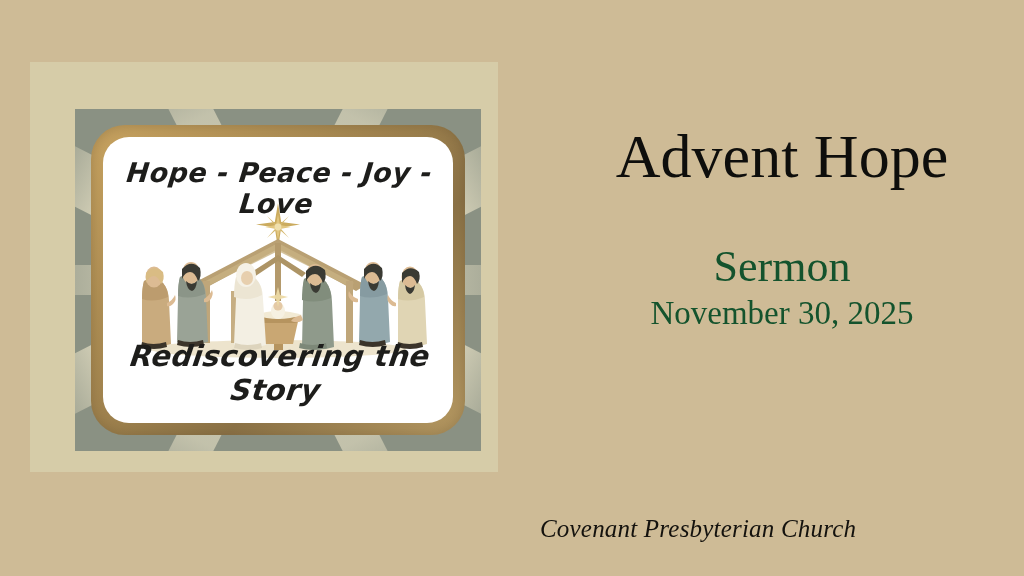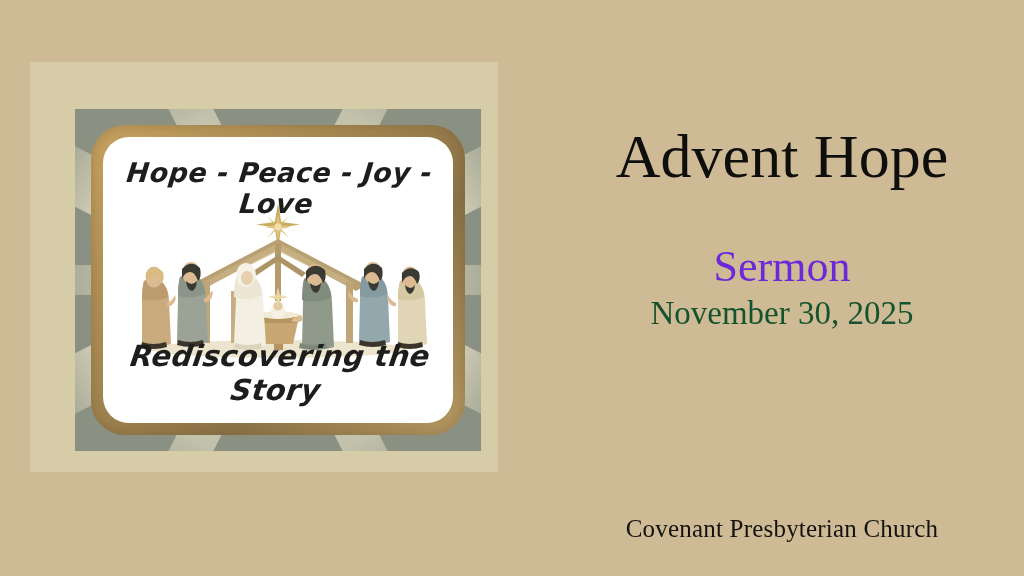--- a/index.html
+++ b/index.html
@@ -155,38 +155,38 @@
   #subtitle-block {
     position: absolute;
     top: 243px;
     left: 0;
     right: 0;
     text-align: center;
   }
   #slide-subtitle {
     font-size: 44px;
     line-height: 1.1;
-    color: #6d28d9;
+    color: #14532d;
   }
   #slide-date {
     margin-top: 4px;
     font-size: 33px;
     line-height: 1.15;
     color: #14532d;
   }
 
   #church-name {
     position: absolute;
     bottom: 33px;
     left: 0;
     right: 0;
-    text-align: center;
     font-size: 25px;
     color: #14120e;
     letter-spacing: .2px;
+    font-style: italic;
   }
 </style>
 </head>
 <body>
 
 <div id="slide">
 
   <div id="artwork-frame">
     <div id="artwork-card">
 

